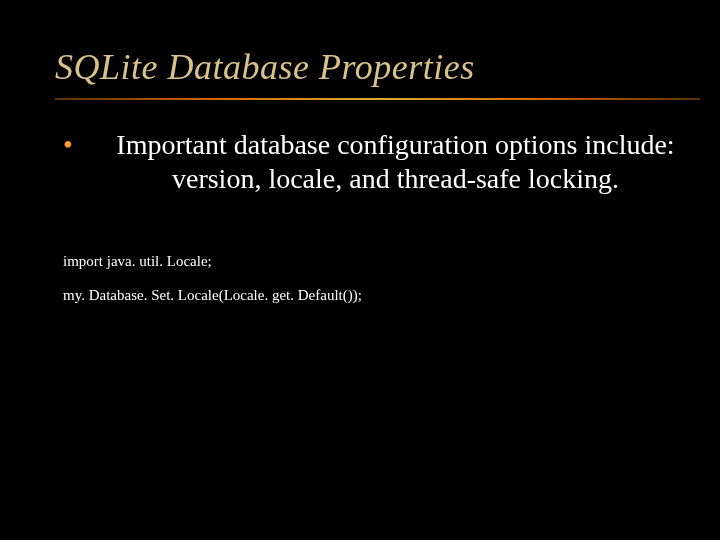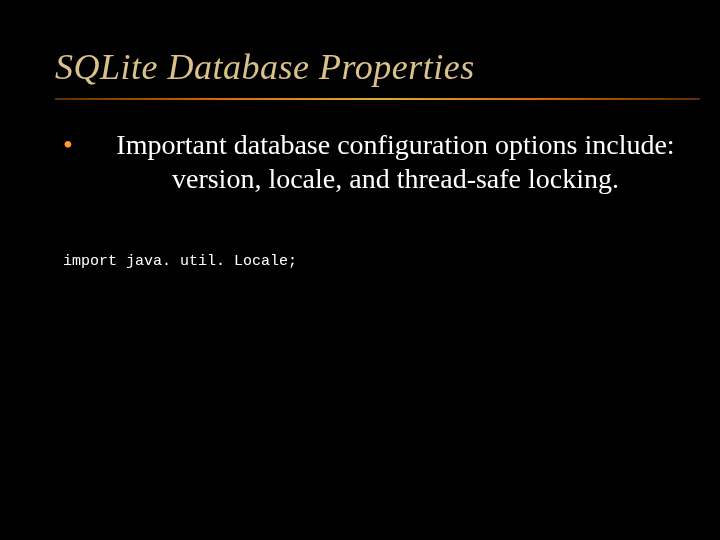--- a/index.html
+++ b/index.html
@@ -61,21 +61,20 @@
   }
   .code-block {
     margin: 56px 0 0 8px;
     color: #ffffff;
     font-family: Georgia, 'Times New Roman', Times, serif;
     font-size: 15px;
     line-height: 1.3;
   }
   .code-line {
     display: block;
-    font-family: Liberation Mono, monospace;
   }
   .gap {
     height: 14px;
   }
 </style>
 </head>
 <body>
 
 <div class="slide">
   <h1 class="title">SQLite Database Properties</h1>
@@ -83,14 +82,15 @@
 
   <ul class="body-list">
     <li>
       <span>Important database configuration options include: version, locale, and thread-safe locking.</span>
     </li>
   </ul>
 
   <div class="code-block">
     <span class="code-line">import java. util. Locale;</span>
     <div class="gap"></div>
+    <span class="code-line">my. Database. Set. Locale(Locale. get. Default());</span>
   </div>
 </div>
 
 </body></html>

